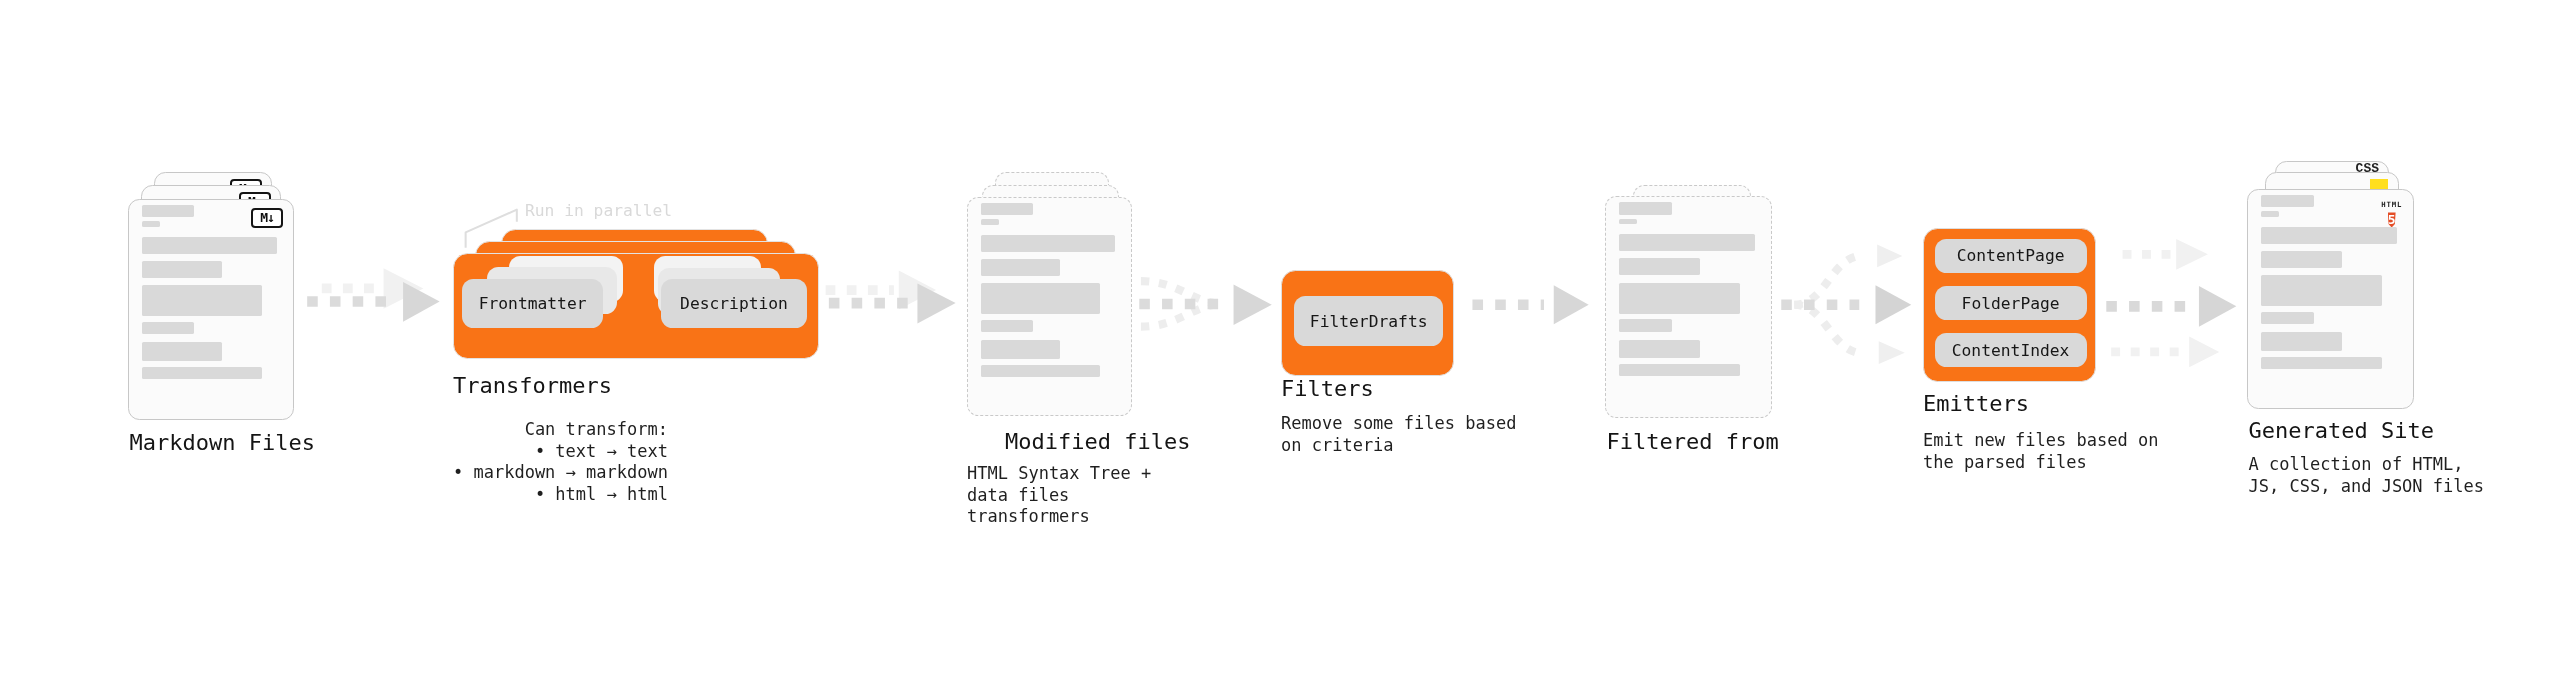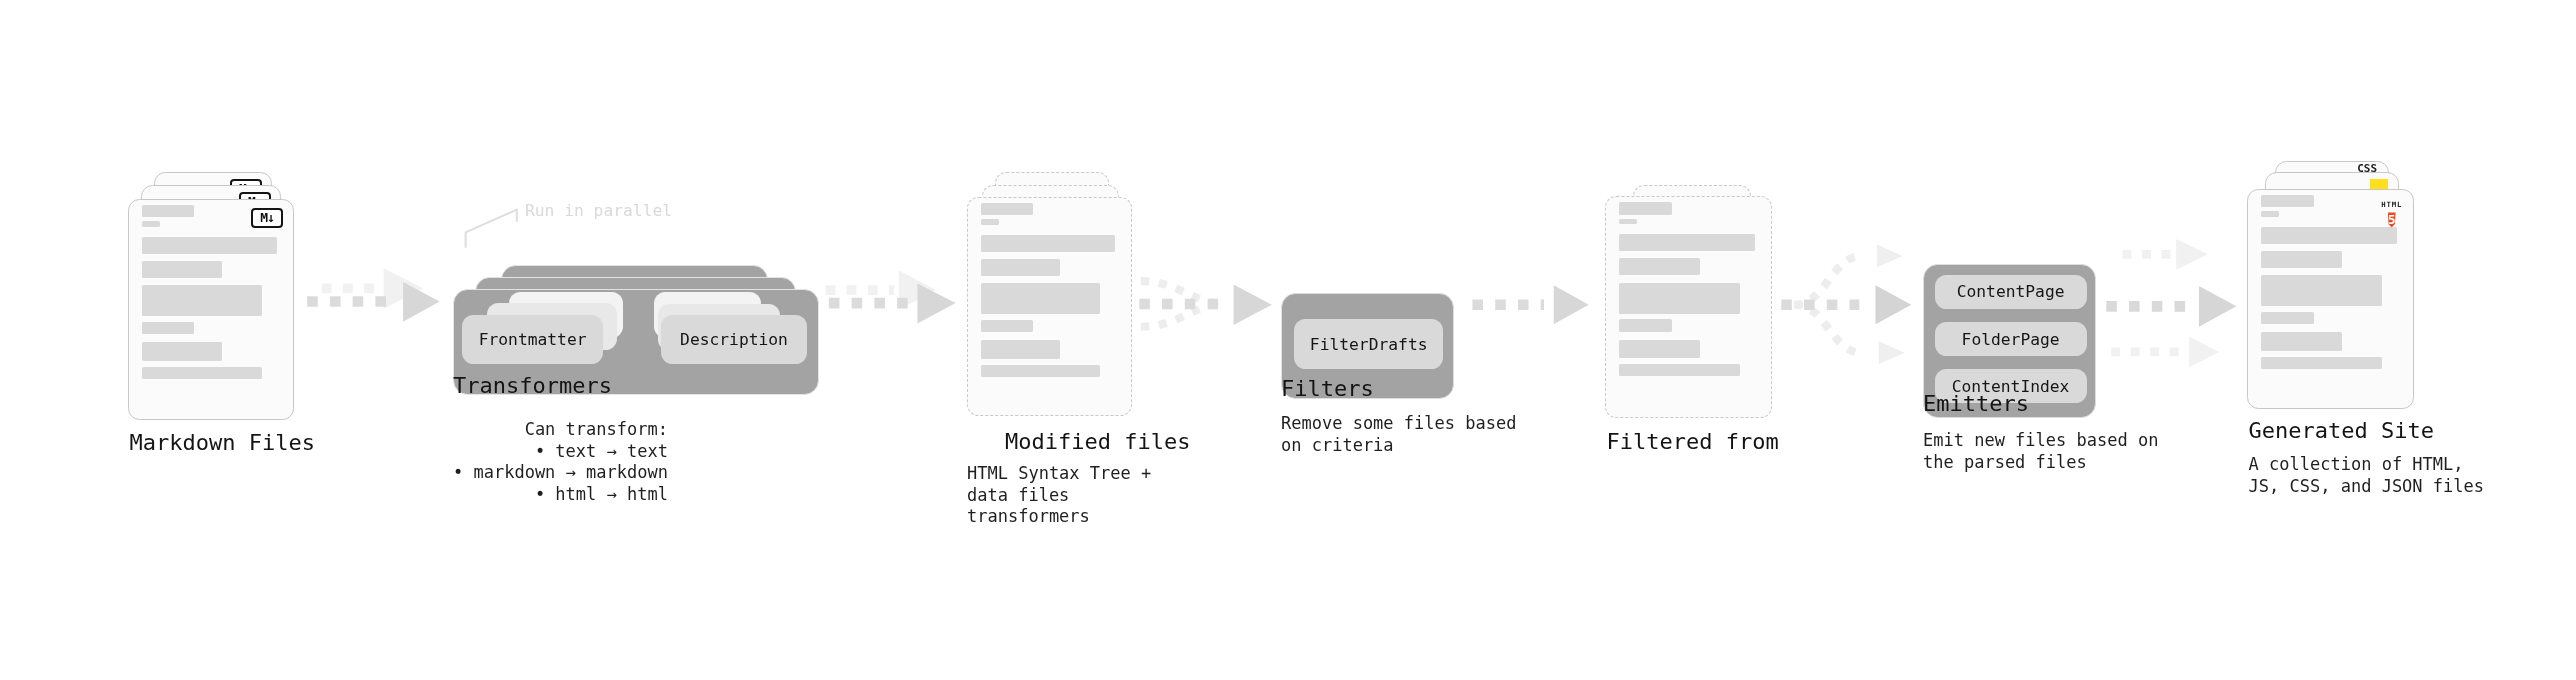--- a/index.html
+++ b/index.html
@@ -31,36 +31,36 @@
     width:32px;height:20.3px;
     border:2.4px solid #141414;border-radius:4.1px;
     background:#fff;color:#111;
     font-size:13px;font-weight:bold;line-height:15.4px;
     text-align:center;letter-spacing:-0.8px;
   }
   .doc.back .md-badge{right:9px;top:5.7px;}
 
   
   .css-badge{position:absolute;right:9.8px;top:3.3px;width:23px;text-align:center;}
-  .css-badge .css-txt{font-size:11px;font-weight:bold;color:#222;line-height:7.3px;display:block;}
+  .css-badge .css-txt{font-size:13px;font-weight:bold;color:#222;line-height:7.3px;display:block;font-family:Liberation Mono, monospace;}
   .css-badge .css-bar{height:3.3px;background:#2f6fed;margin-top:0.8px;border-radius:0.8px;}
   .js-badge{position:absolute;right:9.8px;top:5.7px;width:18px;height:10.6px;background:#ffdf1e;}
   .html5-logo{position:absolute;right:9.8px;top:11.4px;width:23px;text-align:center;}
   .html5-logo .html-txt{font-size:7.3px;font-weight:bold;color:#222;letter-spacing:0.8px;line-height:8.1px;display:block;}
   .html5-logo .shield{
     width:21px;height:23px;margin:0.8px auto 0;
     background:#e44d26;
     clip-path:polygon(0 0,100% 0,91% 76%,50% 100%,9% 76%);
     color:#fff;font-size:13px;font-weight:bold;line-height:21px;text-align:center;
   }
 
   
   .frame{
-    position:absolute;background:#a3a3a3;
-    border:1.6px solid #e3e3e3;border-radius:14.6px;margin-top:36px;
+    position:absolute;background:#f97316;
+    border:1.6px solid #e3e3e3;border-radius:14.6px;
   }
   .frame.darker{border-color:#dedede;}
   .node{
     position:absolute;background:#d9d9d9;border-radius:11.4px;
     display:flex;align-items:center;justify-content:center;
     color:#161616;font-size:16.3px;white-space:nowrap;
   }
   .ghost{position:absolute;border-radius:11.4px;}
   .ghost.g1{background:#e8e8e8;}
   .ghost.g2{background:#f3f3f3;}
@@ -198,21 +198,21 @@
         <div class="skel-bar" style="width: 38%; height: 12.2px; margin-bottom: 8.1px;"></div>
         <div class="skel-bar" style="width: 58%; height: 18.7px; margin-bottom: 5.7px;"></div>
         <div class="skel-bar" style="width: 87%; height: 12.2px; margin-bottom: 0px;"></div>
       </div>
     <h2 class="stage-label" style="left:0;top:257px;padding-left:38px;">Modified files</h2>
     <p class="stage-desc" style="left:0;top:291px;">HTML Syntax Tree +
 data files transformers</p>
   </section>
 
   <section class="stage" style="left:1281px;top:254px;width:244px;height:244px;">
-    <div class="frame darker" style="left:0;top:3px;width:173px;height:106px;padding-left:24px;">
+    <div class="frame darker" style="left:0;top:16px;width:173px;height:106px;padding-left:24px;">
       <div class="node" style="left:12.2px;top:25px;width:149px;height:50px;">FilterDrafts</div>
     </div>
     <h2 class="stage-label" style="left:0;top:122px;">Filters</h2>
     <p class="stage-desc" style="left:0;top:159px;">Remove some files based
 on criteria</p>
   </section>
 
   <section class="stage" style="left:1605px;top:185px;width:211px;height:293px;">
     <div class="doc dashed back" style="left:28.4px;top:0;width:118px;height:44px;"></div>
     <div class="doc dashed front" style="left:0;top:11.4px;width:167px;height:222px;">

